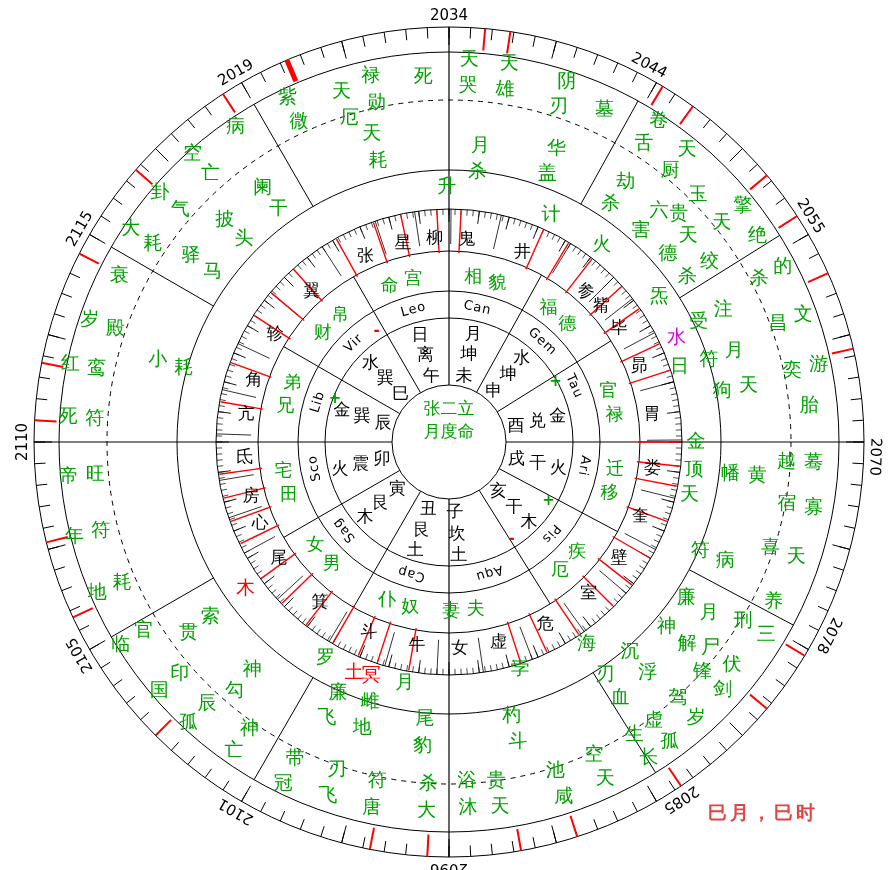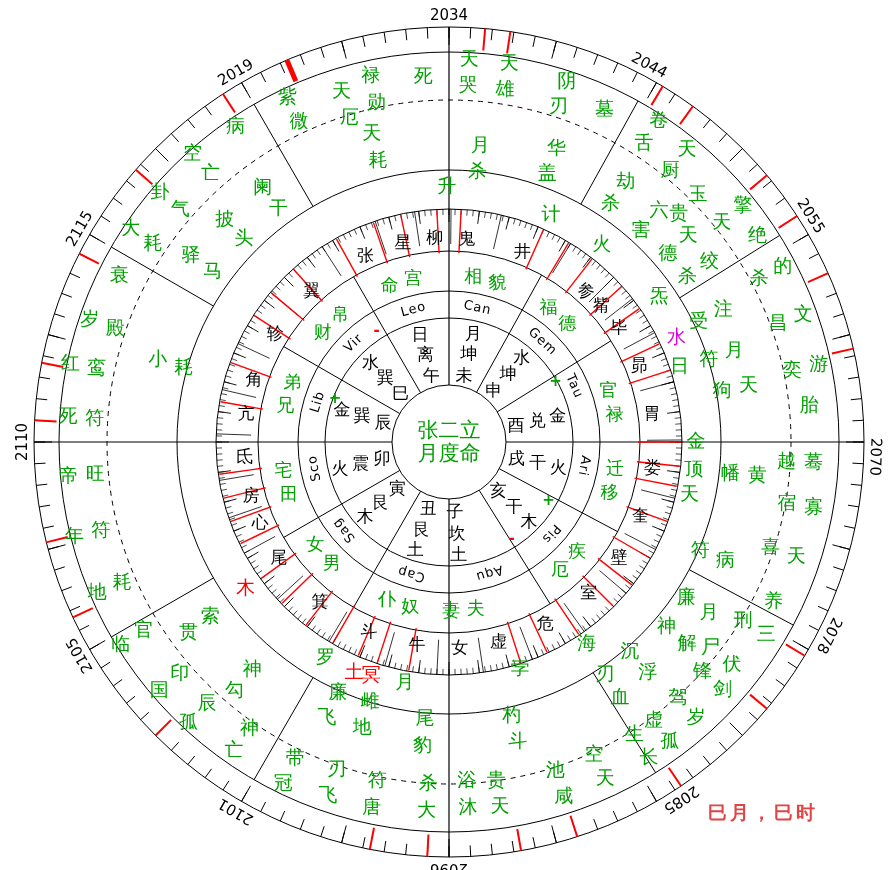--- a/index.html
+++ b/index.html
@@ -1,20 +1,20 @@
 <!DOCTYPE html>
 <html><head>
 <meta charset="utf-8">
 <style>
   html,body{margin:0;padding:0;background:#ffffff;}
   #stage{position:relative;width:894px;height:870px;background:#fff;overflow:hidden;
          font-family:"DejaVu Sans",sans-serif;}
   #wheel{position:absolute;left:0;top:0;}
-  .center-name{position:absolute;left:449px;top:442px;transform:translate(-50%,-50%);
-    color:#00a000;font-size:21px;line-height:23px;text-align:right;white-space:nowrap;
+  .center-name{position:absolute;left:449px;top:420px;transform:translate(-50%,-50%);
+    color:#00a000;font-size:17px;line-height:23px;text-align:right;white-space:nowrap;
     font-family:"DejaVu Sans",sans-serif;}
   .corner-note{position:absolute;left:708px;top:800px;color:#e04444;font-size:19px;
     letter-spacing:3px;white-space:nowrap;font-family:"DejaVu Sans",sans-serif;font-weight:bold;}
 </style>
 </head>
 <body>
 
 <div id="stage">
   <svg id="wheel" width="894" height="870">
       <circle cx="449" cy="442" r="415" fill="none" stroke="#000000" stroke-width="1"></circle>

